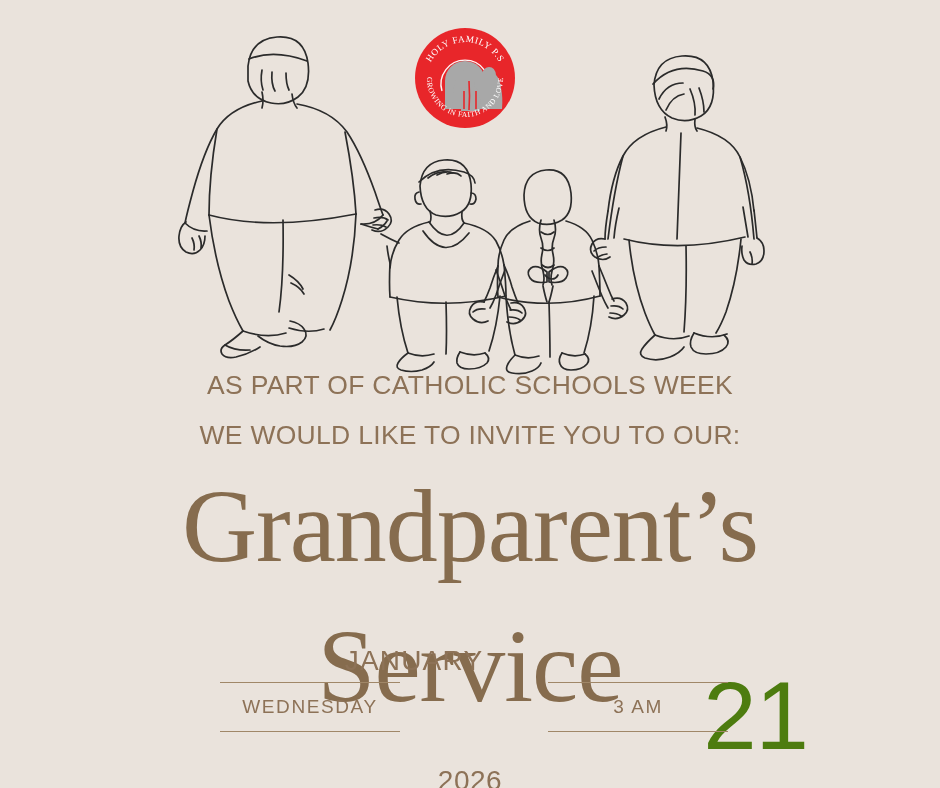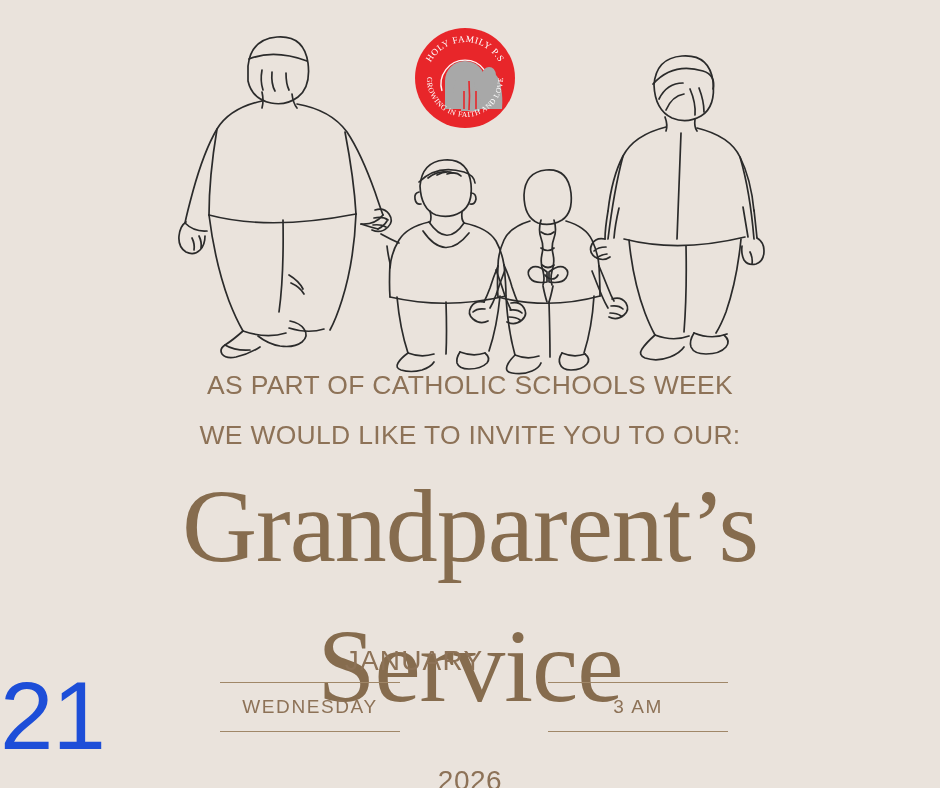--- a/index.html
+++ b/index.html
@@ -76,22 +76,22 @@
     position:absolute;
     left:0;top:5px;width:828px;
     text-align:center;
     color:#8d7257;
     font-size:28px;
     letter-spacing:1.2px;
   }
   .daynum{
     position:absolute;
     left:0;top:28px;width:808px;
-    text-align:left;
-    color:#1d4ed8;
+    text-align:right;
+    color:#4d7c0f;
     font-size:96px;
     line-height:96px;
     font-weight:300;
     letter-spacing:-1px;
   }
   .year{
     position:absolute;
     left:0;top:125px;width:940px;
     text-align:center;
     color:#8d7257;

